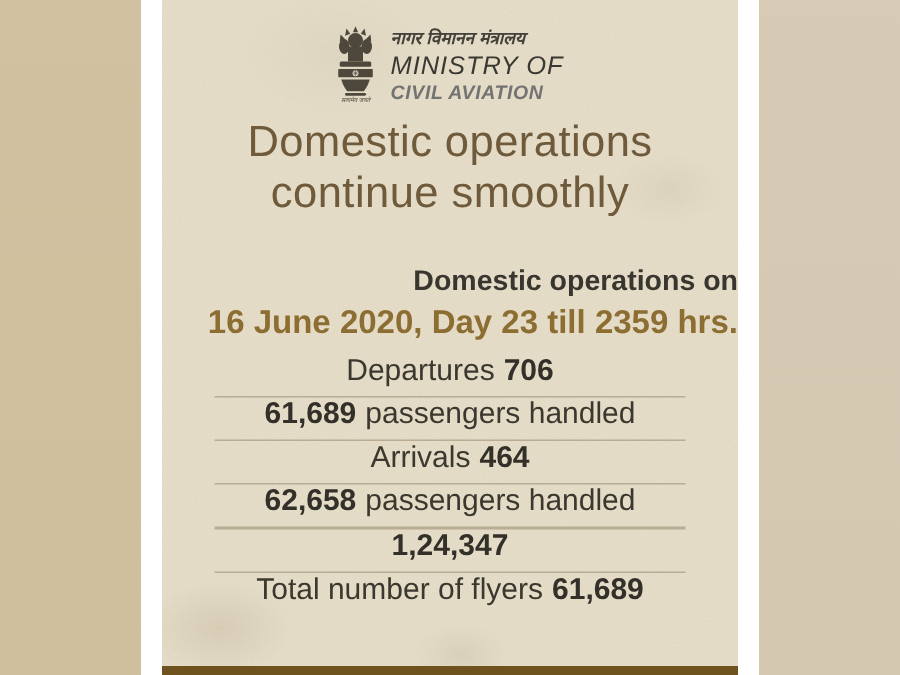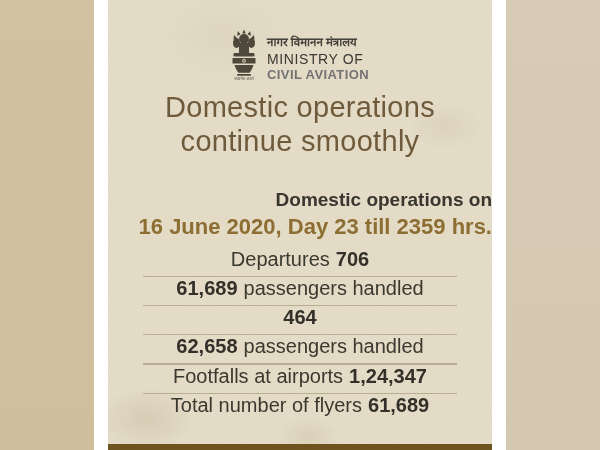--- a/index.html
+++ b/index.html
@@ -12,25 +12,25 @@
   .card{position:relative;width:384px;height:100%;background:#e7dfca;overflow:hidden;}
   .card::before{content:"";position:absolute;inset:0;pointer-events:none;z-index:1;
     background:
       radial-gradient(70px 45px at 10% 93%, rgba(125,95,55,.12), transparent 70%),
       radial-gradient(55px 35px at 88% 28%, rgba(125,95,55,.07), transparent 70%),
       radial-gradient(45px 30px at 52% 97%, rgba(125,95,55,.09), transparent 70%),
       radial-gradient(90px 60px at 30% 8%,  rgba(125,95,55,.05), transparent 70%);}
   .texture{position:absolute;inset:0;width:100%;height:100%;pointer-events:none;z-index:0;}
   .content{position:relative;z-index:2;width:100%;height:100%;}
 
-  .gov-header{display:flex;justify-content:center;align-items:flex-end;gap:10px;padding-top:28px;}
+  .gov-header{display:flex;justify-content:center;align-items:center;gap:10px;padding-top:16px;font-style:italic;}
   .emblem{width:26px;height:54px;flex:0 0 auto;}
   .gov-text{text-align:left;color:#3a3833;}
   .gov-hindi{font-size:11.5px;font-weight:600;color:#44413a;margin-bottom:2px;}
-  .gov-min1{font-size:14px;letter-spacing:.6px;color:#3a3833;}
+  .gov-min1{font-size:17px;letter-spacing:.6px;color:#3a3833;}
   .gov-min2{font-size:13px;font-weight:700;letter-spacing:.4px;color:#737373;}
 
   .main-title{margin-top:8px;text-align:center;color:#6f5b3b;
     font-size:29px;line-height:34px;font-weight:500;letter-spacing:.3px;}
   .sub-title{margin-top:28px;text-align:right;font-weight:700;line-height:27px;}
   .sub-line1{font-size:19px;color:#393630;}
   .sub-line2{font-size:22px;color:#8d6e32;}
 
   .stats{margin-top:8px;}
   .stat-row{height:28px;display:flex;justify-content:center;gap:6px;
@@ -108,33 +108,33 @@
 
         </div>
         <div class="sep"></div>
         <div class="stat-row">
 
           <span class="val">61,689</span>
           <span>passengers handled</span>
         </div>
         <div class="sep"></div>
         <div class="stat-row">
+          <span>Arrivals</span>
           <span class="val">464</span>
 
         </div>
         <div class="sep"></div>
         <div class="stat-row">
 
           <span class="val">62,658</span>
           <span>passengers handled</span>
         </div>
         <div class="sep"></div>
         <div class="sep"></div>
         <div class="stat-row">
-          <span>Footfalls at airports</span>
           <span class="val">1,24,347</span>
 
         </div>
         <div class="sep"></div>
         <div class="stat-row">
           <span>Total number of flyers</span>
           <span class="val">61,689</span>
 
         </div>
       </div>

